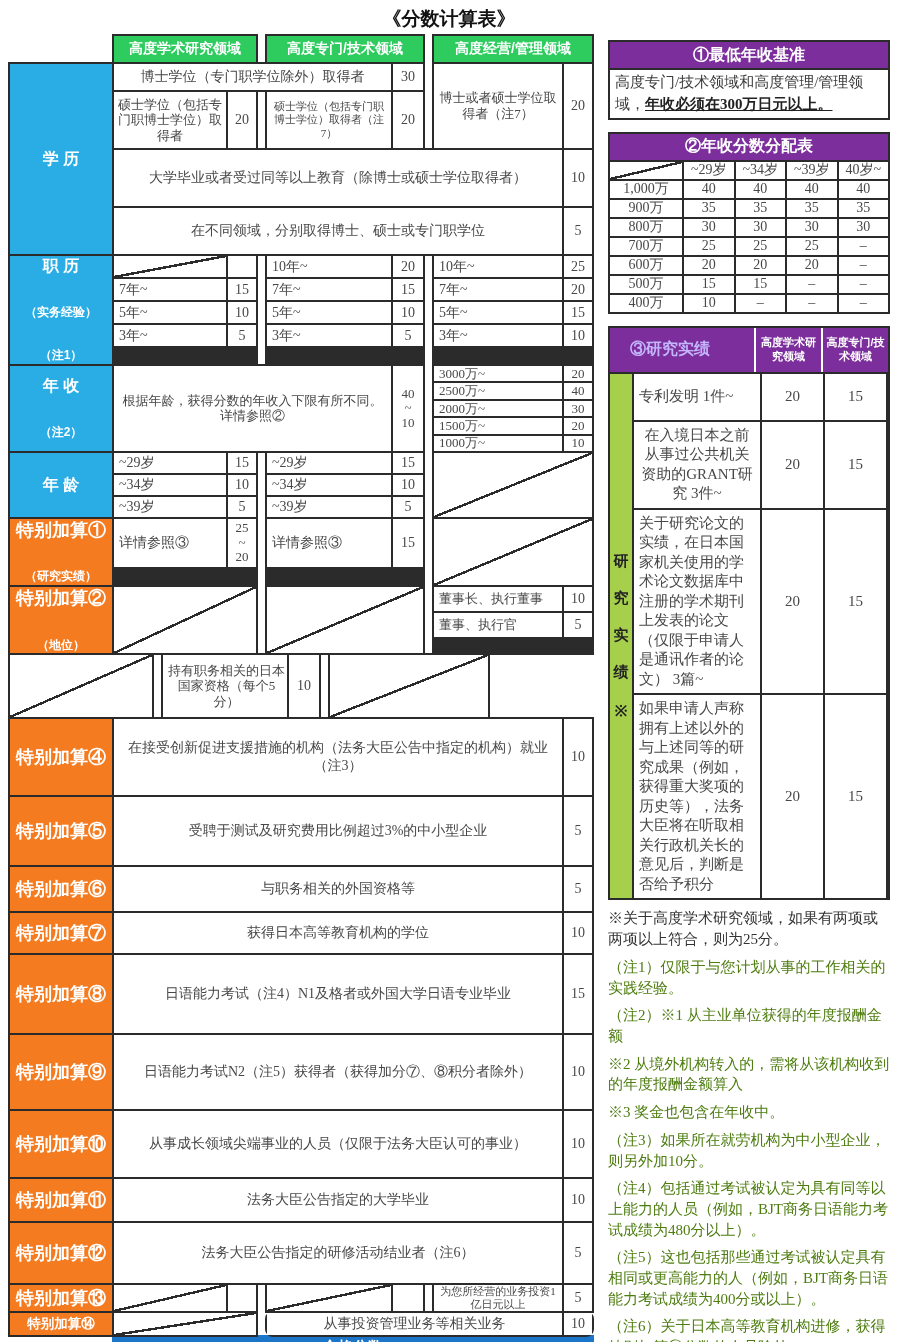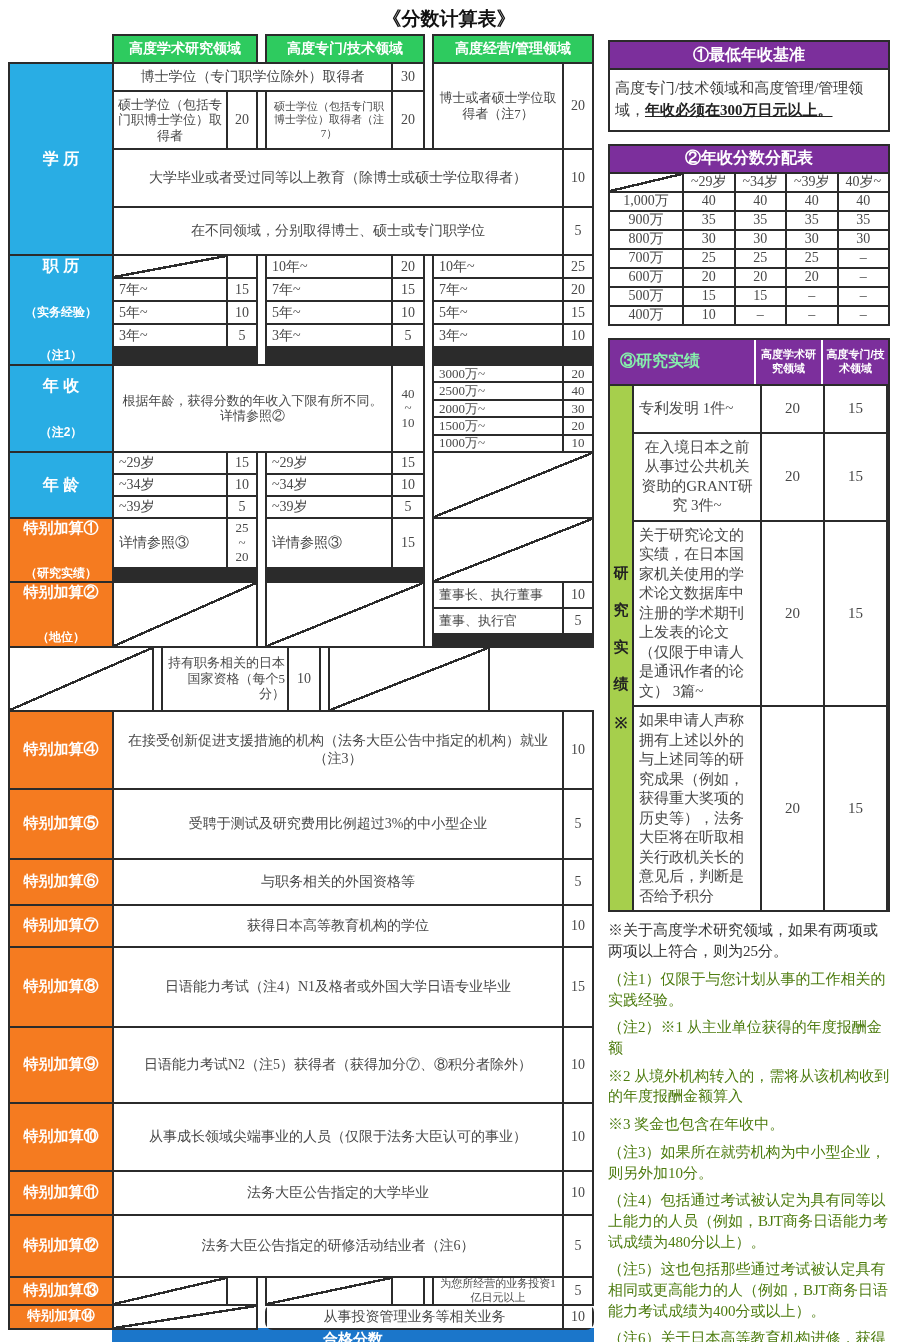--- a/index.html
+++ b/index.html
@@ -9,52 +9,52 @@
   .main{position:absolute;left:8px;top:34px;width:596px;}
   .band{display:flex;align-items:stretch;margin-top:-2px;}
   .band.hdr{margin-left:104px;margin-top:0;}
   .ghead{border:2px solid #2b2b2b;box-sizing:border-box;background:#2ecb5f;color:#fff;font-weight:bold;font-size:14px;height:30px;display:flex;align-items:center;justify-content:center;}
   .gap{width:7px;flex:none;}
   .lblbox{width:106px;flex:none;border:2px solid #2b2b2b;box-sizing:border-box;color:#fff;font-weight:bold;display:flex;flex-direction:column;justify-content:center;align-items:center;text-align:center;margin-right:-2px;position:relative;z-index:1;}
   .blue{background:#29ade4;}
   .orange{background:#f57b20;}
   .l1{font-size:16px;line-height:1.3;}
   .l2{font-size:12px;line-height:1.3;margin-top:28px;}
-  .lm{font-size:15px;line-height:1.25;}
+  .lm{font-size:18px;line-height:1.25;}
   .tbl{display:grid;background:#2b2b2b;gap:2px;border:2px solid #2b2b2b;box-sizing:border-box;align-content:stretch;}
   .g-a{grid-template-columns:112px 28px;}
   .g-b{grid-template-columns:124px 30px;}
   .g-c{grid-template-columns:128px 28px;}
   .g-ab{grid-template-columns:277px 30px;width:313px;}
   .g-span{grid-template-columns:448px 28px;width:482px;}
   .g-bc{grid-template-columns:295px 28px;border-radius:8px;}
   .g-a1{grid-template-columns:142px;width:146px;}
   .g-b1{grid-template-columns:156px;width:160px;}
   .g-c1{grid-template-columns:158px;width:162px;}
   .c{background:#fff;display:flex;align-items:center;justify-content:center;text-align:center;font-size:14px;font-family:"Liberation Serif",serif;color:#484848;padding:1px 2px;box-sizing:border-box;min-width:0;}
-  .left{justify-content:flex-start;text-align:right;padding-left:5px;}
+  .left{justify-content:flex-start;text-align:center;padding-left:5px;}
   .f13{font-size:13px;line-height:1.2;}
   .f12{font-size:11px;line-height:1.2;}
   .f11{font-size:11px;line-height:1.2;}
   .pre{white-space:pre-line;line-height:1.1;}
   .diag{background-image:linear-gradient(to bottom right,transparent calc(50% - 1.2px),#2b2b2b calc(50% - 1.2px),#2b2b2b calc(50% + 1.2px),transparent calc(50% + 1.2px));}
   .stack{display:flex;flex-direction:column;}
   .stack > * + *{margin-top:-2px;}
   .hrow{display:flex;align-items:stretch;}
   .row12{display:flex;align-items:stretch;}
   .passbar{margin-left:104px;margin-top:-2px;width:482px;height:44px;background:#1b76ca;color:#fff;font-weight:bold;display:flex;flex-direction:column;align-items:center;justify-content:center;font-size:15px;line-height:1.35;box-sizing:border-box;}
   
   .panel{position:absolute;left:608px;top:40px;width:282px;}
   .phead{background:#7c2f9c;border:2px solid #2b2b2b;box-sizing:border-box;color:#fff;font-weight:bold;font-size:16px;height:30px;display:flex;align-items:center;justify-content:center;}
-  .p1body{border:2px solid #2b2b2b;margin-top:-2px;box-sizing:border-box;padding:8px 5px;font-size:15px;line-height:1.45;font-family:"Liberation Serif",serif;color:#3a3a3a;}
+  .p1body{border:2px solid #2b2b2b;margin-top:-2px;box-sizing:border-box;padding:2px 5px;font-size:15px;line-height:1.45;font-family:"Liberation Serif",serif;color:#3a3a3a;}
   .u{text-decoration:underline;font-weight:bold;color:#222;}
   .p2tbl{display:grid;grid-template-columns:72px repeat(4,1fr);gap:2px;background:#2b2b2b;border:2px solid #2b2b2b;margin-top:-2px;box-sizing:border-box;}
   .p2tbl .c{height:17px;font-size:14px;}
   .p3head{display:flex;background:#7c2f9c;border:2px solid #2b2b2b;box-sizing:border-box;height:48px;margin-top:12px;}
-  .p3title{flex:1;display:flex;align-items:center;padding-left:10px;color:#86efac;font-weight:bold;font-size:16px;}
+  .p3title{flex:1;display:flex;align-items:center;padding-left:20px;color:#c4b5fd;font-weight:bold;font-size:16px;}
   .p3hc{width:63px;flex:none;border-left:2px solid #fff;color:#fff;font-weight:bold;font-size:11px;line-height:1.2;display:flex;align-items:center;justify-content:center;text-align:center;padding:1px;}
   .p3tbl{display:grid;grid-template-columns:22px 126px 61px 61px;gap:2px;background:#2b2b2b;border:2px solid #2b2b2b;margin-top:-2px;box-sizing:border-box;}
   .strip{grid-row:1/5;background:#a6cf4c;display:flex;flex-direction:column;align-items:center;justify-content:center;color:#222;font-size:15px;font-weight:bold;}
   .strip span{margin:9px 0;}
   .p3t{justify-content:flex-start;text-align:left;font-size:15px;line-height:1.3;padding:4px 5px;}
   .p3c{text-align:center;justify-content:center;}
   .p3s{font-size:15px;}
   .pnote{font-size:15px;line-height:1.4;font-family:"Liberation Serif",serif;color:#333;margin:8px 0 0 0;}
   .notes p{font-size:15px;line-height:1.38;font-family:"Liberation Serif",serif;color:#4d7c0f;margin:7px 0;}
 </style>

